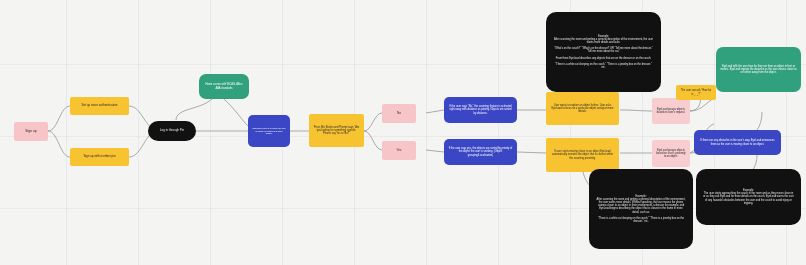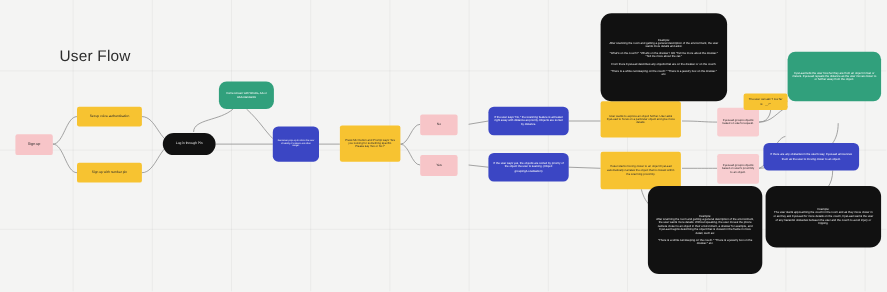--- a/index.html
+++ b/index.html
@@ -89,21 +89,20 @@
       <path d="M690,111 C702,111 706,102 716,97"></path>
       <path d="M690,153 C702,153 706,146 716,142"></path>
       <path d="M690,111 C700,111 702,100 700,93"></path>
       <path d="M690,153 C700,150 704,126 714,124"></path>
       <path d="M716,92 C706,92 700,93 696,93"></path>
       <path d="M762,112 C762,120 760,126 757,130"></path>
       <path d="M757,155 C757,168 750,174 744,180"></path>
     </g>
   </svg>
 
-  <div class="title">User Flow</div>
 
   <div class="node n-pink t35" style="left:14px; top:122px; width:34px; height:19px;">Sign up</div>
 
   <div class="node n-yellow t3" style="left:70px; top:97px; width:59px; height:18px;">Set up voice authentication</div>
 
   <div class="node n-yellow t3" style="left:70px; top:148px; width:59px; height:18px;">Sign up with number pin</div>
 
   <div class="node n-dark t3" style="left:148px; top:121px; width:48px; height:20px;">Log in through Pin</div>
 
   <div class="node n-teal t25" style="left:199px; top:74px; width:50px; height:25px;">Home screen with WCAG, AA or AAA standards</div>

